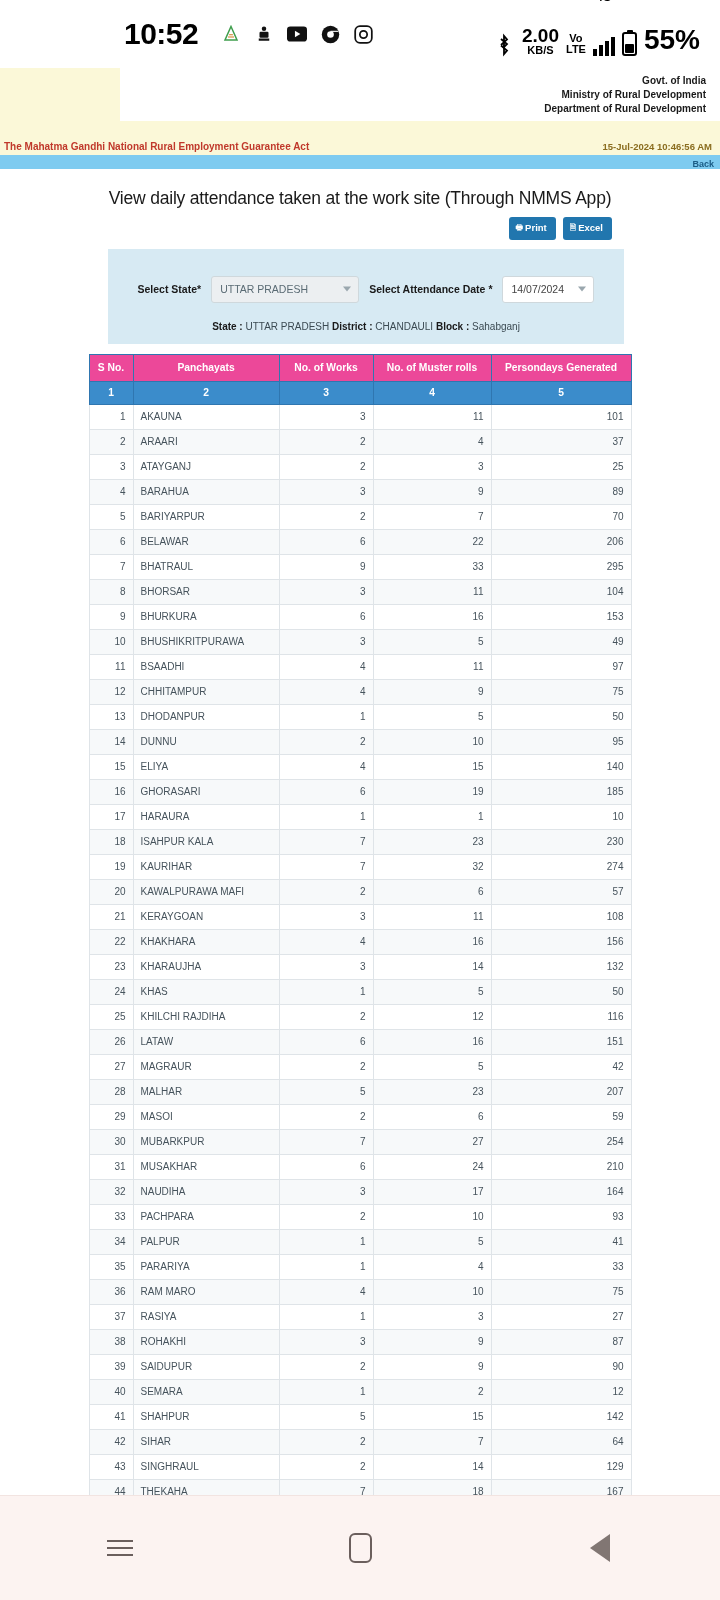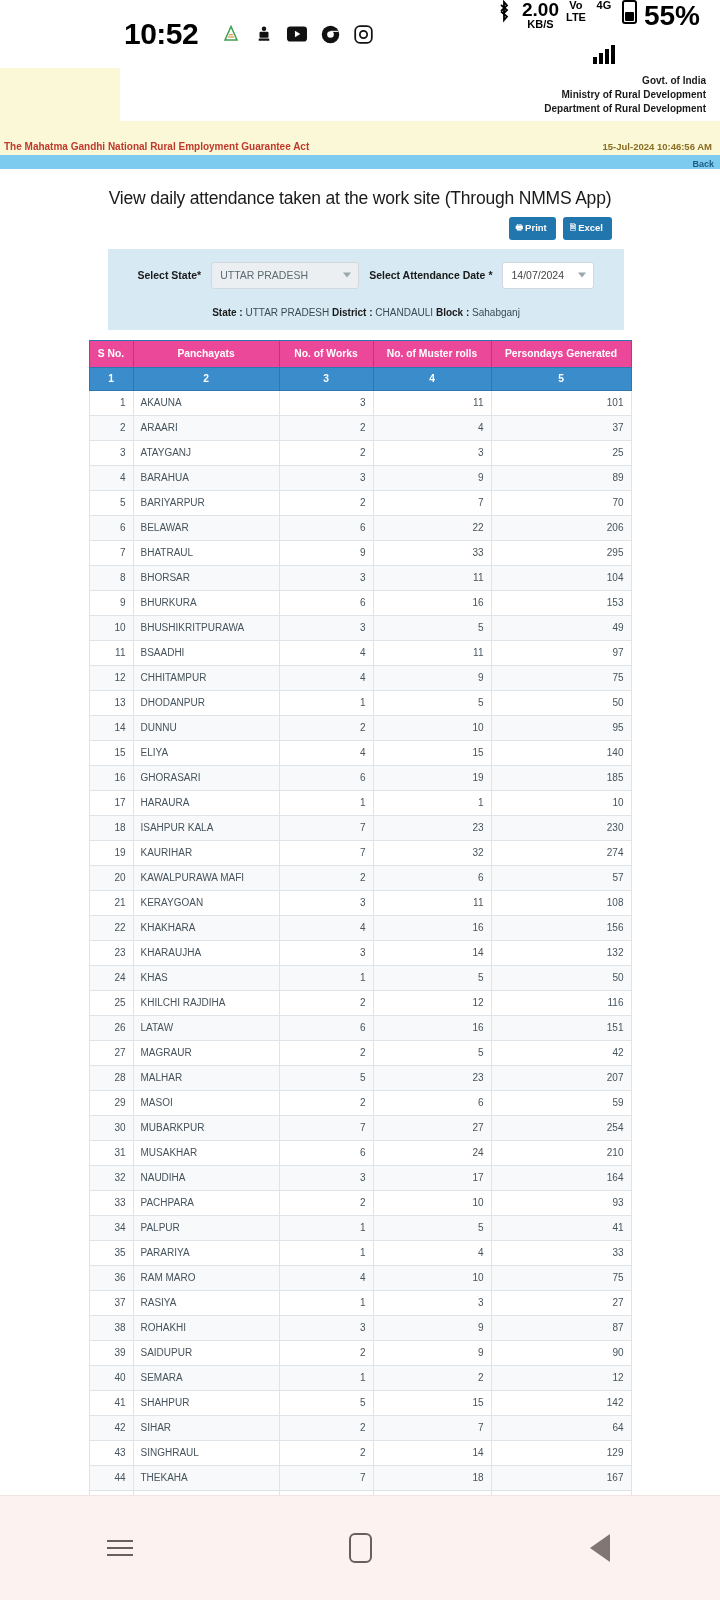--- a/index.html
+++ b/index.html
@@ -17,22 +17,22 @@
     display: flex;
     align-items: center;
     padding: 0 24px;
     position: relative;
   }
   .sb-left { display: flex; align-items: center; gap: 12px; margin-left: 100px; }
   .sb-clock { font-size: 30px; font-weight: 700; color: #000; letter-spacing: -0.5px; }
   .sb-icons { display: flex; align-items: center; gap: 11px; margin-left: 10px; }
   .sb-ic { width: 22px; height: 22px; display: inline-flex; align-items: center; justify-content: center; }
   .sb-right {
-    position: absolute; right: 20px; top: 0; bottom: 0;
-    display: flex; align-items: flex-start; gap: 7px;
+    position: absolute; right: 20px; top: 0; bottom: 12px;
+    display: flex; align-items: flex-end; gap: 7px;
   }
   .net-speed { display: flex; flex-direction: column; align-items: center; line-height: 1; }
   .net-speed .v { font-size: 19px; font-weight: 700; color: #000; }
   .net-speed .u { font-size: 11px; font-weight: 700; color: #000; }
   .volte { display: flex; flex-direction: column; align-items: center; line-height: 1.05; }
   .volte span { font-size: 11px; font-weight: 700; color: #000; }
   .sig-wrap { display: flex; flex-direction: column; align-items: center; line-height:1;gap:36px; }
   .sig-label { font-size: 11px; font-weight: 700; color: #000; margin-bottom:-1px;}
   .bars { display: flex; align-items: flex-end; gap: 2px; height: 18px; }
   .bars i { width: 4px; background: #000; display: block; }
@@ -95,21 +95,21 @@
     font-size: 9.5px; font-weight: 700;
     border: none; border-radius: 3px;
     padding: 4px 9px 5px 7px;
     display: inline-flex; align-items: center; gap: 2px;
   }
   .btn .gl { font-size: 8px; }
 
   .filter-box {
     background: #d7eaf3;
     margin: 9px 82px 0 94px;
-    padding: 13px 10px 12px;
+    padding: 27px 10px 12px;
   }
   .filter-row { display: flex; align-items: center; justify-content: center; gap: 10px; }
   .f-label { font-size: 10.5px; font-weight: 700; color: #1a1a1a; white-space: nowrap; }
   .f-label .req { color: #1a1a1a; }
   .select {
     background: #eceff1;
     border: 1px solid #cfd8dc;
     border-radius: 3px;
     font-size: 10.5px;
     color: #5a6b74;

